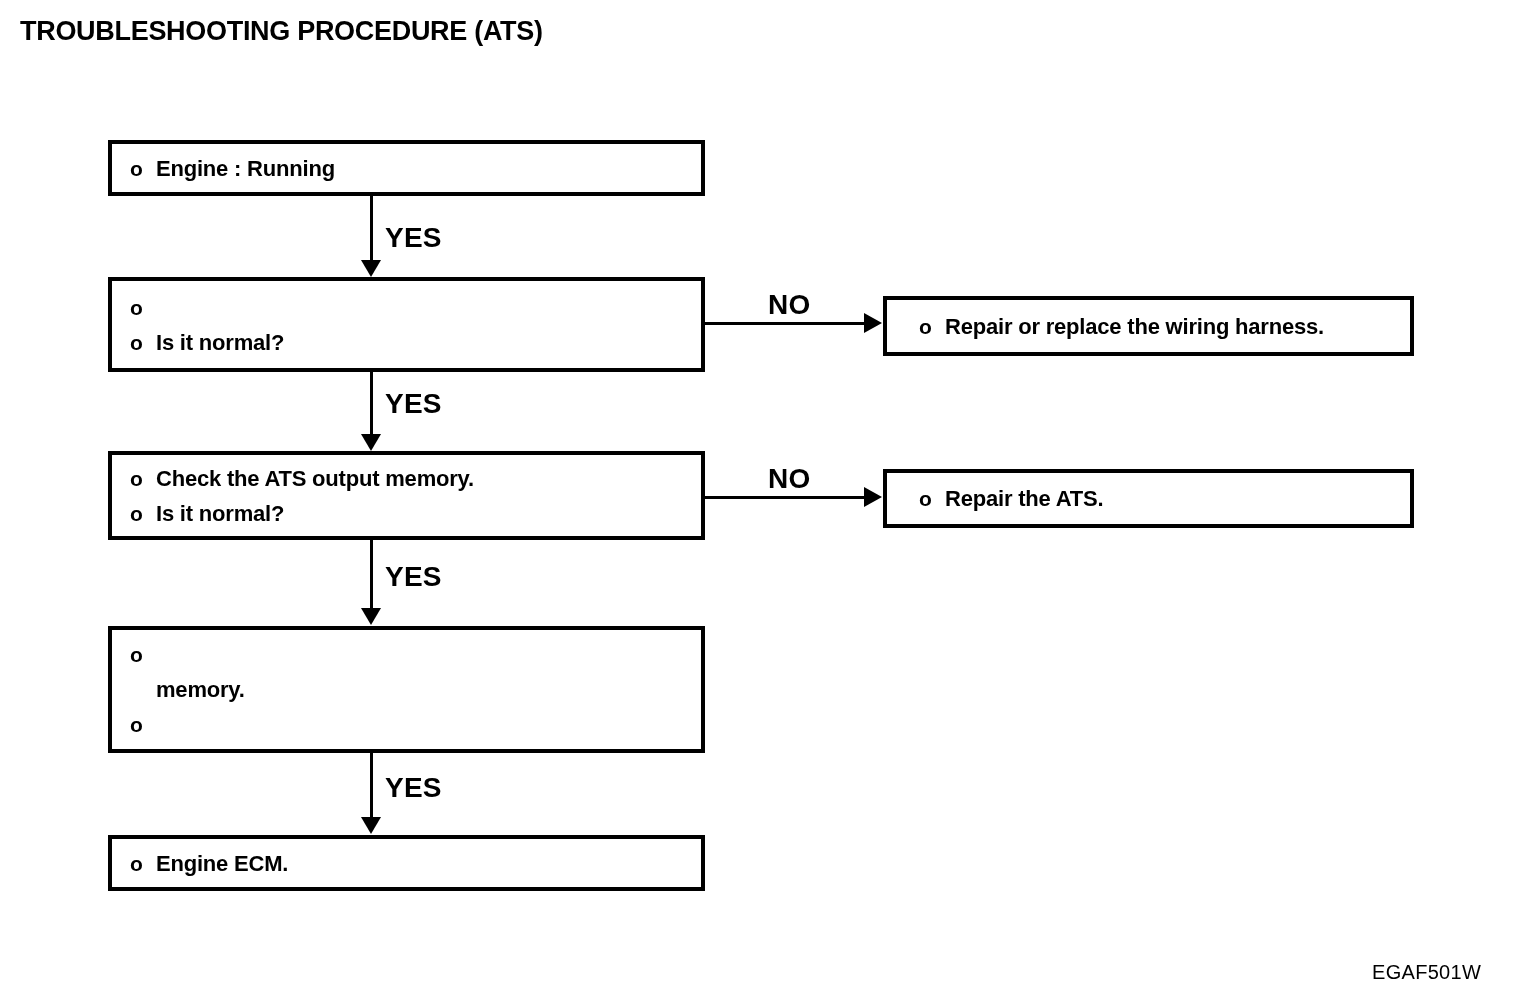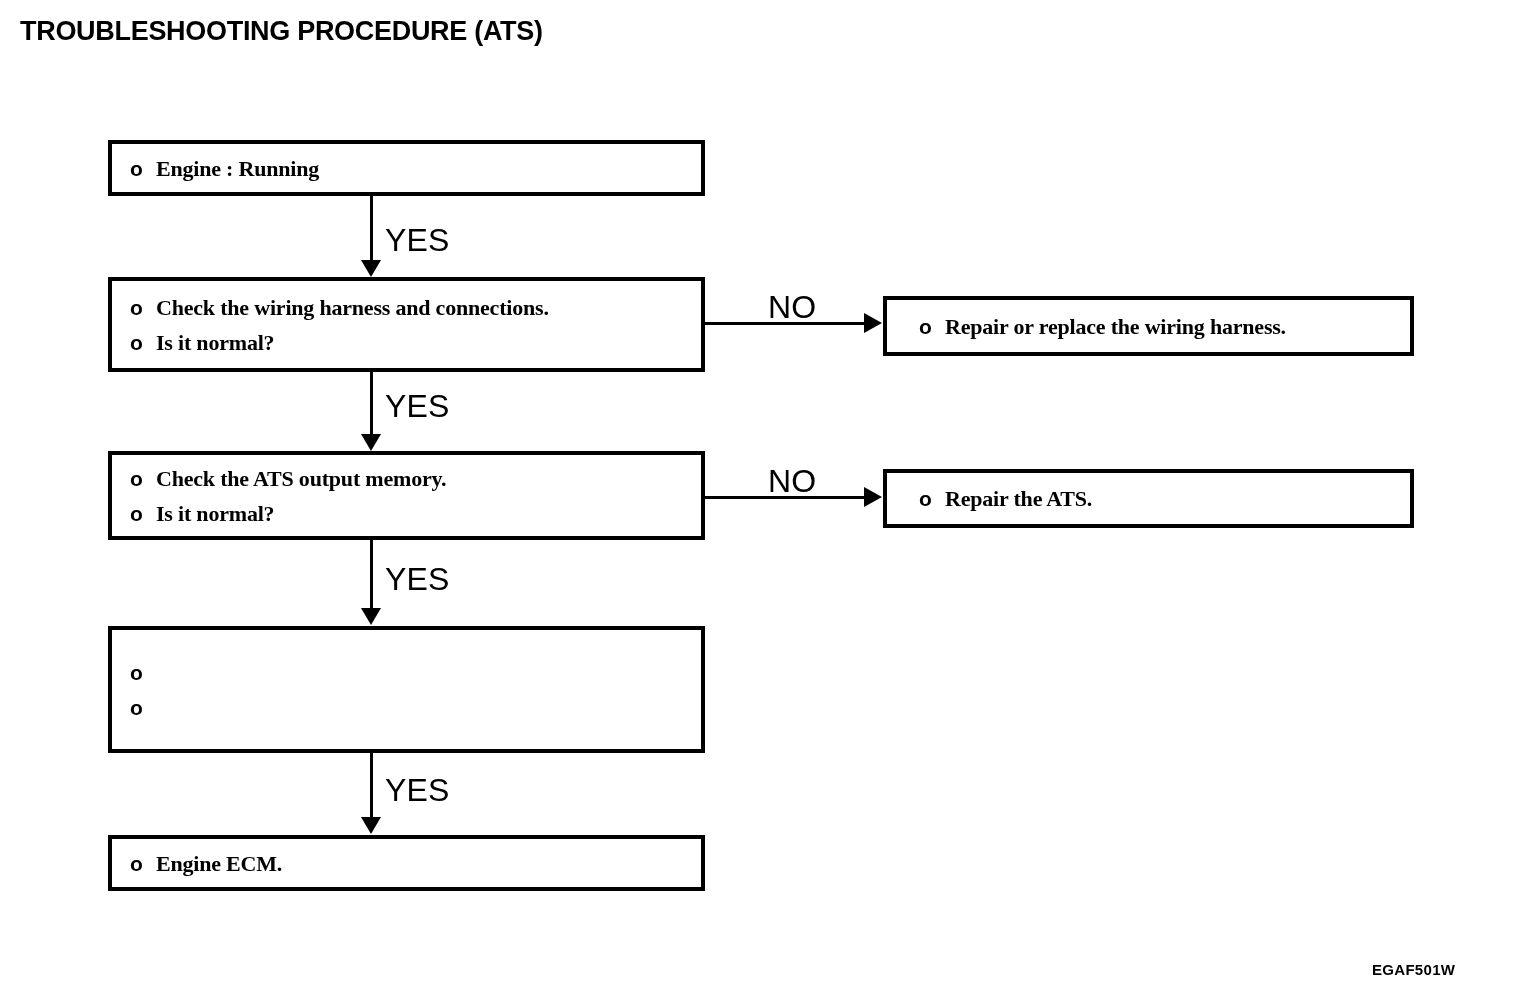--- a/index.html
+++ b/index.html
@@ -43,73 +43,71 @@
     width: 26px;
     flex: 0 0 26px;
     font-size: 21px;
     font-weight: 700;
   }
   .flow-box .row-text {
     font-size: 22px;
     font-weight: 700;
     letter-spacing: -0.2px;
     white-space: nowrap;
-    font-family: Liberation Serif, serif;
   }
   .main-box { left: 108px; width: 597px; padding-left: 18px; }
   .side-box { left: 883px; width: 531px; padding-left: 32px; }
 
   .vline { position: absolute; width: 3px; background: #000; }
   .vhead {
     position: absolute; width: 0; height: 0;
     border-left: 10px solid transparent;
     border-right: 10px solid transparent;
     border-top: 17px solid #000;
   }
   .hline { position: absolute; height: 3px; background: #000; }
   .hhead {
     position: absolute; width: 0; height: 0;
     border-top: 10px solid transparent;
     border-bottom: 10px solid transparent;
     border-left: 18px solid #000;
   }
   .edge-label {
     position: absolute;
-    font-size: 32px;
-    font-weight: 400;
+    font-size: 28px;
+    font-weight: 700;
     letter-spacing: 0.2px;
     white-space: nowrap;
   }
   .figure-code {
     position: absolute;
     left: 1372px;
     top: 961px;
-    font-size: 15px;
-    font-weight: 700;
+    font-size: 20px;
+    font-weight: 400;
     letter-spacing: 0.3px;
   }
 </style>
 </head>
 <body>
 
 <div class="page">
 
   <div class="page-title">TROUBLESHOOTING PROCEDURE (ATS)</div>
 
   <div class="flow-box main-box" style="top:140px; height:56px;">
     <div class="row">
       <span class="bullet">o</span>
       <span class="row-text">Engine : Running</span>
     </div>
   </div>
 
   <div class="flow-box main-box" style="top:277px; height:95px;">
     <div class="row">
       <span class="bullet">o</span>
-      <span class="row-text">Check the wiring harness and connections.</span>
     </div>
     <div class="row">
       <span class="bullet">o</span>
       <span class="row-text">Is it normal?</span>
     </div>
   </div>
 
   <div class="flow-box main-box" style="top:451px; height:89px;">
     <div class="row">
       <span class="bullet">o</span>
@@ -117,20 +115,24 @@
     </div>
     <div class="row">
       <span class="bullet">o</span>
       <span class="row-text">Is it normal?</span>
     </div>
   </div>
 
   <div class="flow-box main-box" style="top:626px; height:127px;">
     <div class="row">
       <span class="bullet">o</span>
+    </div>
+    <div class="row">
+      <span class="bullet"></span>
+      <span class="row-text">memory.</span>
     </div>
     <div class="row">
       <span class="bullet">o</span>
     </div>
   </div>
 
   <div class="flow-box main-box" style="top:835px; height:56px;">
     <div class="row">
       <span class="bullet">o</span>
       <span class="row-text">Engine ECM.</span>

